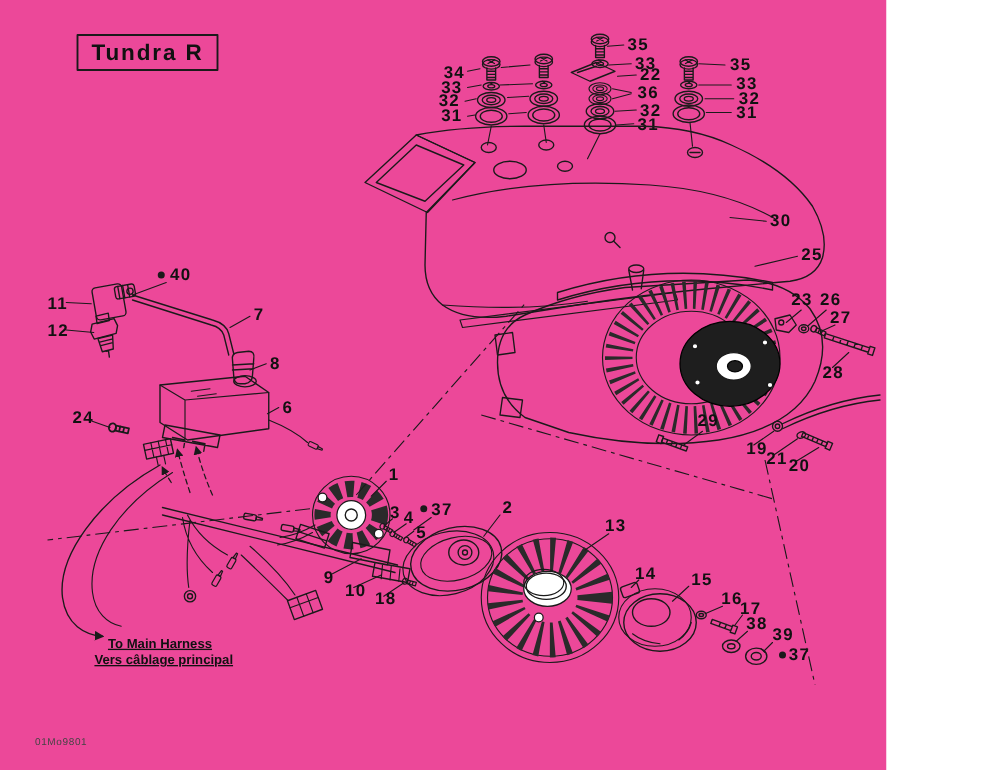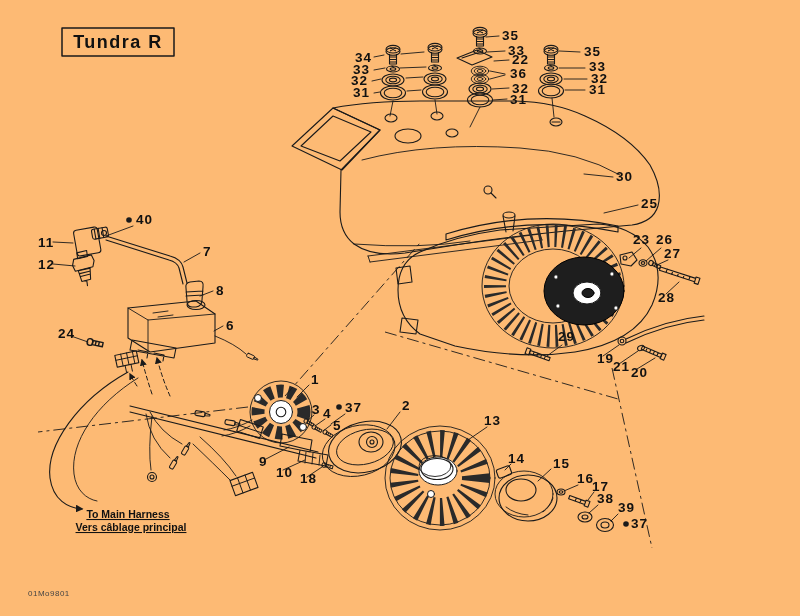--- a/index.html
+++ b/index.html
@@ -1,16 +1,16 @@
 <!DOCTYPE html>
 <html><head>
 <meta charset="utf-8">
 <style>
   html,body{margin:0;padding:0;background:#fff;}
-  .page{position:relative;width:800px;height:616px;background:#fdba74;overflow:hidden;text-align:right;}
+  .page{position:relative;width:709px;height:616px;background:#ec4899;overflow:hidden;text-align:right;}
   svg text{fill:#111;stroke:none;font-family:"Liberation Sans",sans-serif;}
   svg .shape{fill:none;stroke:#1a1a1a;stroke-width:1.1;stroke-linecap:round;stroke-linejoin:round;}
   svg .thin{stroke-width:.9;}
   svg .leader{fill:none;stroke:#1a1a1a;stroke-width:.9;}
   svg .fins{fill:none;stroke:#2a2a2a;stroke-linecap:butt;}
   svg .darkfill{fill:#1e1e1e;stroke:#000;stroke-width:1;}
   svg .whitefill{fill:#fff;stroke:#1a1a1a;stroke-width:1;}
   svg .solid{fill:#1a1a1a;stroke:none;}
   svg .axis{fill:none;stroke:#1a1a1a;stroke-width:.9;stroke-dasharray:12 4 3 4;}
   svg .dashed{fill:none;stroke:#1a1a1a;stroke-width:1;stroke-dasharray:4 3;}

